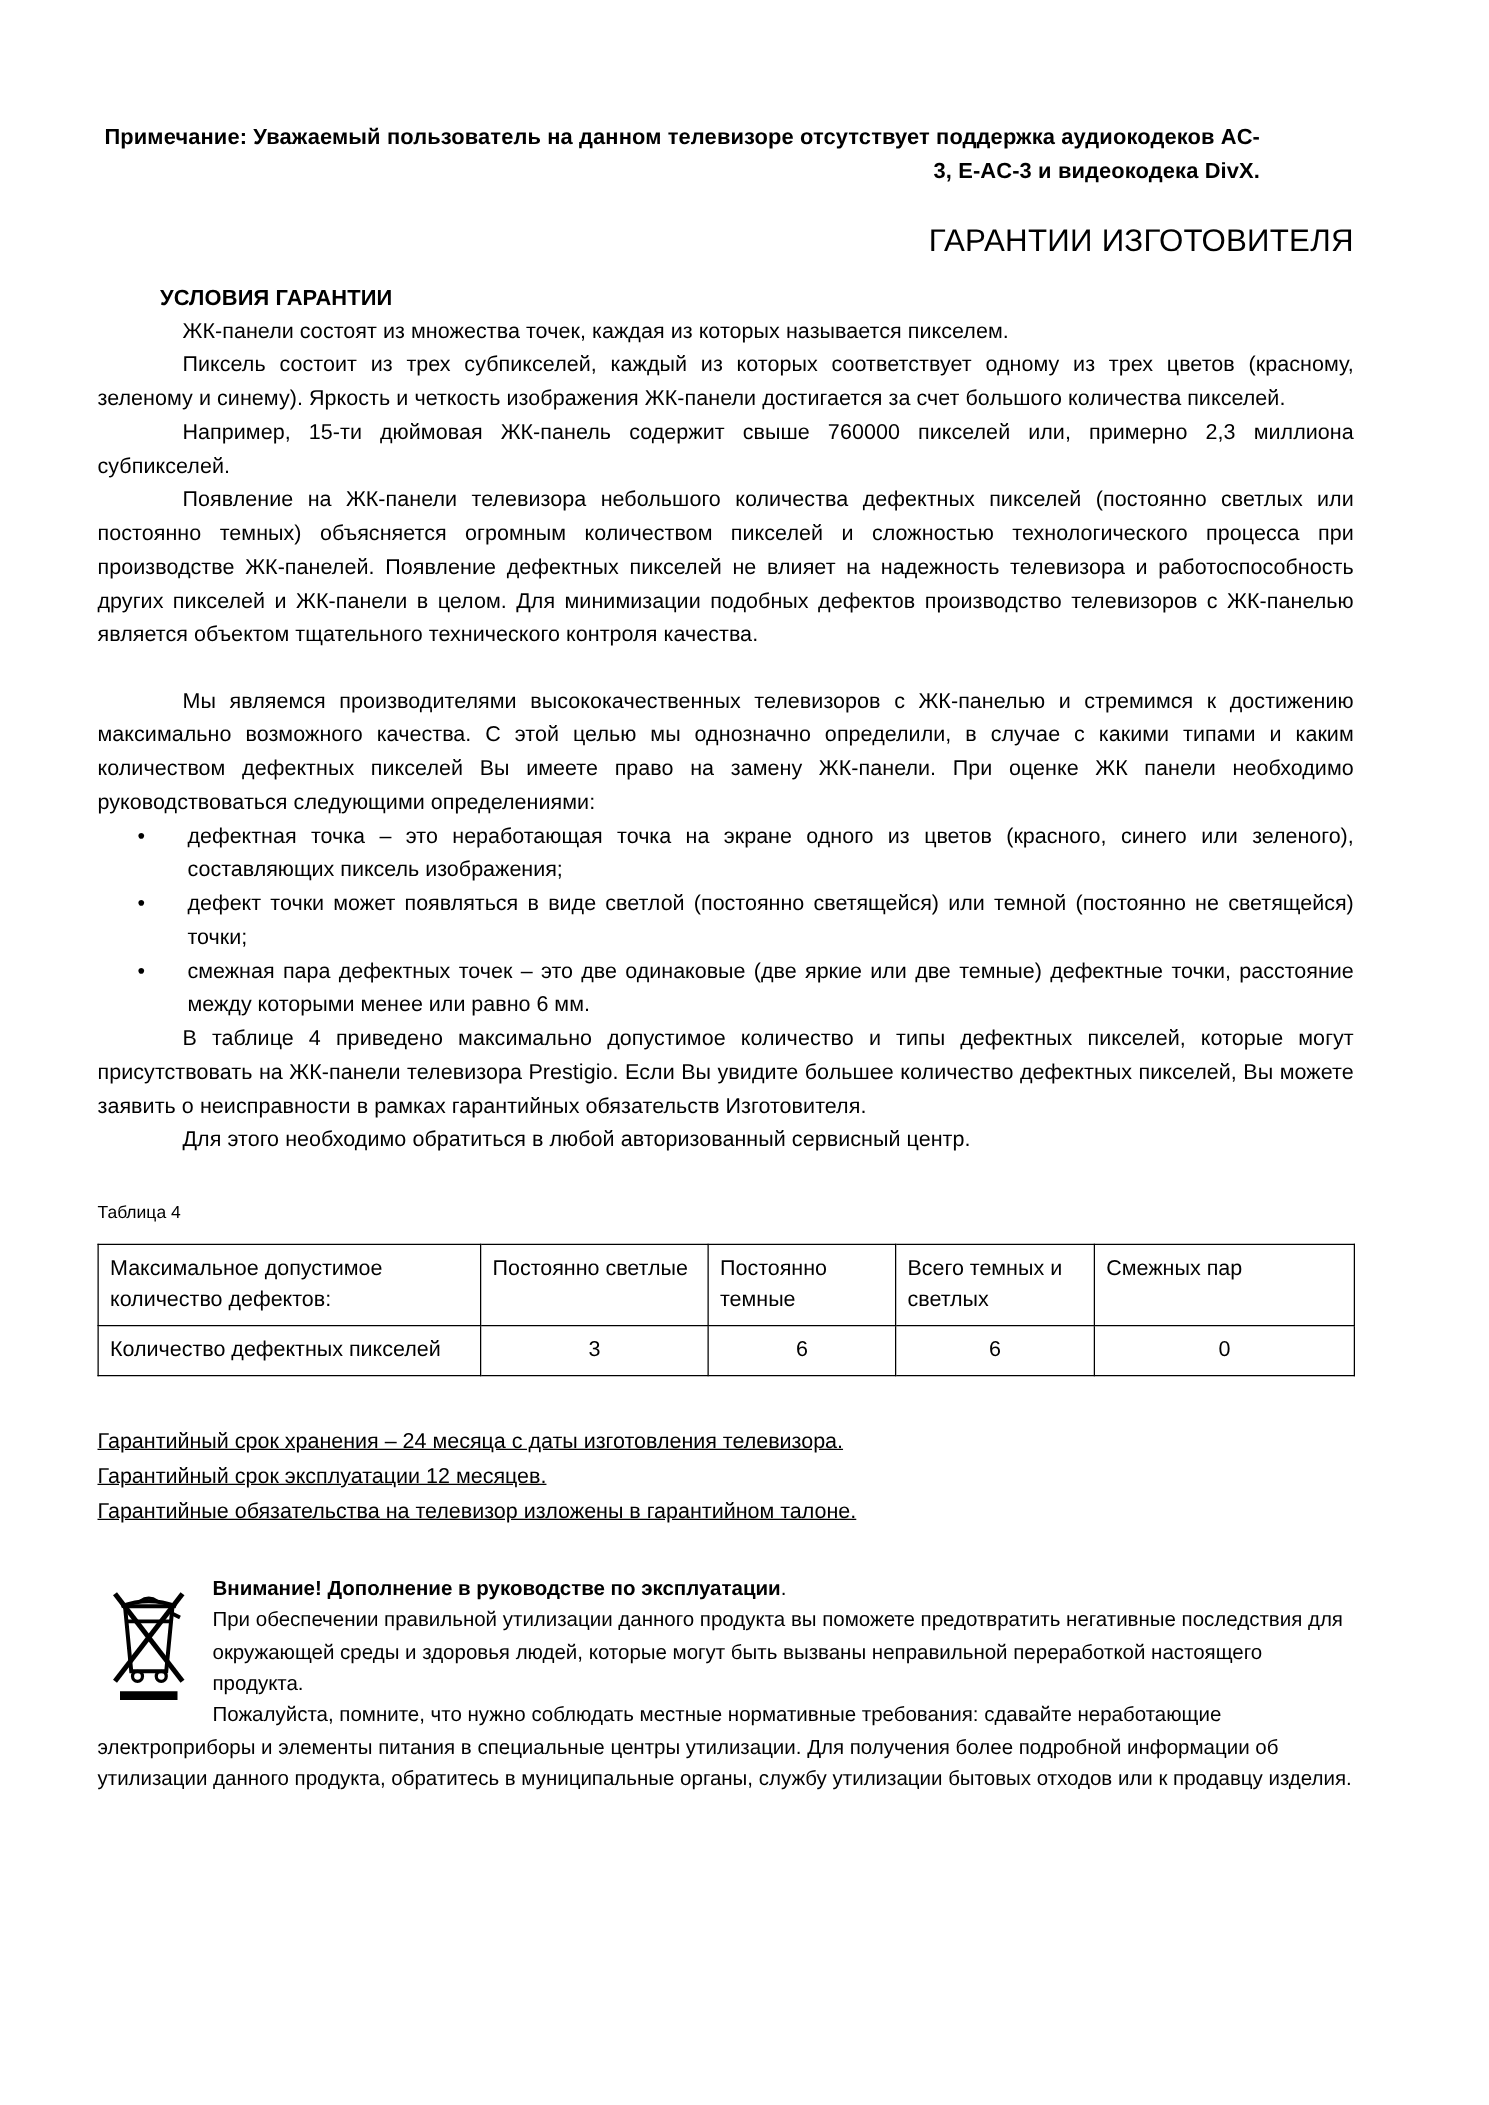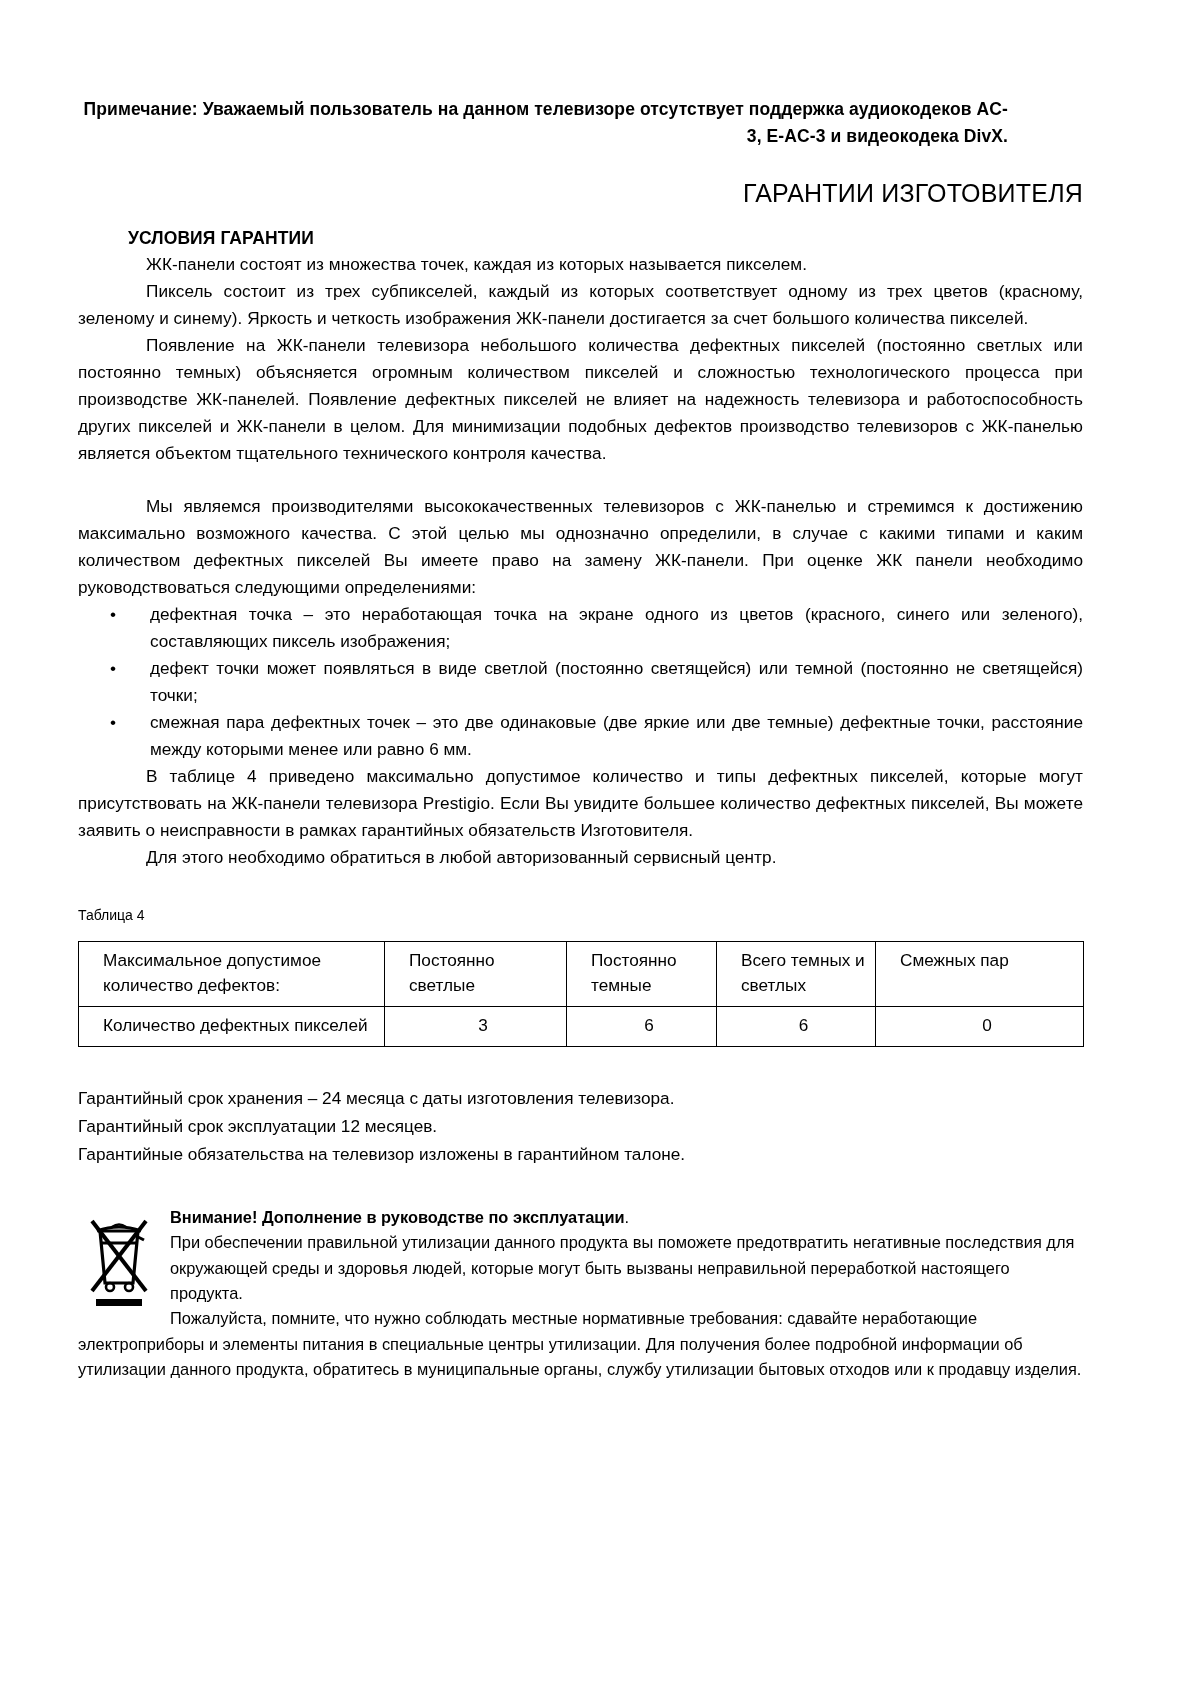--- a/index.html
+++ b/index.html
@@ -109,41 +109,42 @@
     width: 1005px;
     table-layout: fixed;
     margin: 0;
   }
   table.defects td,
   table.defects th {
     border: 1.5px solid #000000;
     font-size: 17.2px;
     font-weight: normal;
     line-height: 1.5;
-    padding: 6px 9px 7px 24px;
+    padding: 6px 9px 7px 9px;
     vertical-align: top;
     text-align: left;
   }
   table.defects td.num {
     text-align: center;
     vertical-align: middle;
     font-size: 17.2px;
   }
   table.defects td.rowlabel {
     vertical-align: top;
   }
   col.c0 { width: 306px; }
   col.c1 { width: 182px; }
   col.c2 { width: 150px; }
   col.c3 { width: 159px; }
   col.c4 { width: 208px; }
 
   
   .terms {
     margin-top: 38px;
+    text-decoration: underline;
   }
   .terms div {
     font-size: 17.2px;
     line-height: 1.62;
   }
 
   
   .weee-block {
     margin-top: 36px;
     position: relative;
@@ -189,20 +190,21 @@
   <div class="content">
 
     <div class="note">Примечание: Уважаемый пользователь на данном телевизоре отсутствует поддержка аудиокодеков AC-3, E-AC-3 и видеокодека DivX.</div>
 
     <h1 class="doc-title">ГАРАНТИИ ИЗГОТОВИТЕЛЯ</h1>
 
     <div class="sub-title">УСЛОВИЯ ГАРАНТИИ</div>
 
     <p class="body indent">ЖК-панели состоят из множества точек, каждая из которых называется пикселем.</p>
     <p class="body indent">Пиксель состоит из трех субпикселей, каждый из которых соответствует одному из трех цветов (красному, зеленому и синему). Яркость и четкость изображения ЖК-панели достигается за счет большого количества пикселей.</p>
+    <p class="body indent">Например, 15-ти дюймовая ЖК-панель содержит свыше 760000 пикселей или, примерно 2,3 миллиона субпикселей.</p>
     <p class="body indent">Появление на ЖК-панели телевизора небольшого количества дефектных пикселей (постоянно светлых или постоянно темных) объясняется огромным количеством пикселей и сложностью технологического процесса при производстве ЖК-панелей. Появление дефектных пикселей не влияет на надежность телевизора и работоспособность других пикселей и ЖК-панели в целом. Для минимизации подобных дефектов производство телевизоров с ЖК-панелью является объектом тщательного технического контроля качества.</p>
 
     <p class="body indent gap-before">Мы являемся производителями высококачественных телевизоров с ЖК-панелью и стремимся к достижению максимально возможного качества. С этой целью мы однозначно определили, в случае с какими типами и каким количеством дефектных пикселей Вы имеете право на замену ЖК-панели. При оценке ЖК панели необходимо руководствоваться следующими определениями:</p>
 
     <ul class="bullets">
       <li>
         <span class="bullet-dot">•</span>
         <span>дефектная точка – это неработающая точка на экране одного из цветов (красного, синего или зеленого), составляющих пиксель изображения;</span>
       </li>
       <li>

